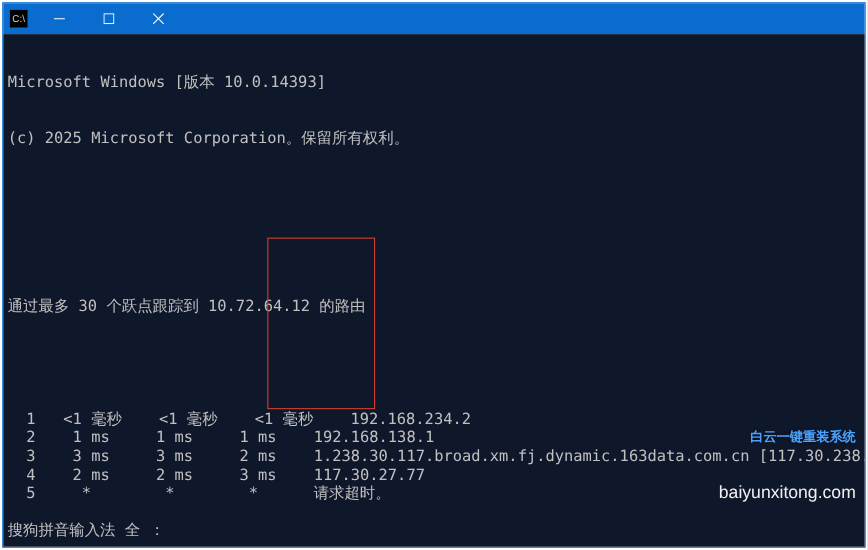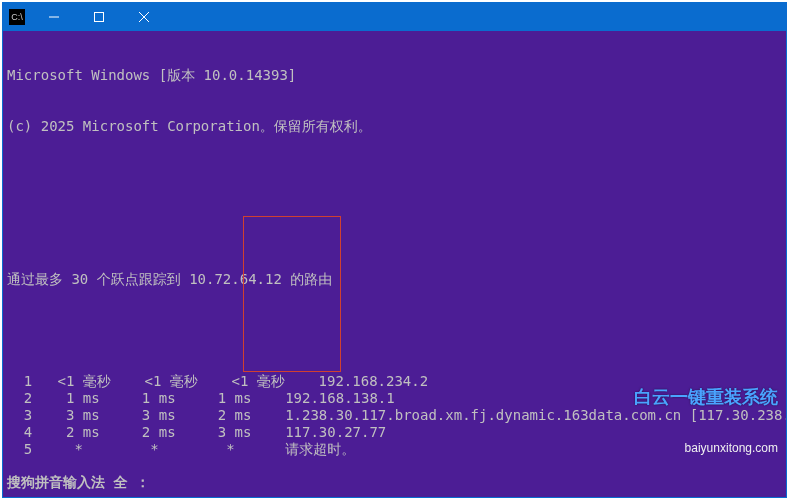--- a/index.html
+++ b/index.html
@@ -49,21 +49,21 @@
     height: 100%;
     display: flex;
     align-items: center;
     justify-content: center;
     color: #fff;
   }
   .winbtn svg { width: 10px; height: 10px; }
 
   .terminal {
     flex: 1;
-    background: #4c1d95;
+    background: #0f172a;
     color: #c0c0c0;
     font-family: "NSimSun", "SimSun", "Consolas", monospace;
     font-size: 14px;
     line-height: 17px;
     padding: 2px 4px;
     white-space: pre;
     position: relative;
     overflow: hidden;
   }
   .terminal .line { white-space: pre; }
@@ -72,41 +72,40 @@
     position: absolute;
     border: 1px solid #d04030;
     pointer-events: none;
   }
 
   .ime-bar {
     position: absolute;
     left: 4px;
     bottom: 6px;
     color: #c0c0c0;
-    font-weight: bold;
   }
 
   .watermark {
     position: absolute;
     right: 8px;
     bottom: 6px;
     text-align: right;
     font-family: "Microsoft YaHei", sans-serif;
     pointer-events: none;
   }
   .watermark .wm1 {
     color: #4aa3ff;
-    font-size: 18px;
+    font-size: 12px;
     font-weight: 600;
     text-shadow: 0 0 2px rgba(0,0,0,0.6);
     padding-left: 28px;
   }
   .watermark .wm2 {
     color: #f0f0f0;
-    font-size: 12px;
+    font-size: 16px;
   }
 </style>
 </head>
 <body>
 
 <div class="window">
 
   <div class="titlebar">
     <div class="icon">
       <span>C:\</span>

